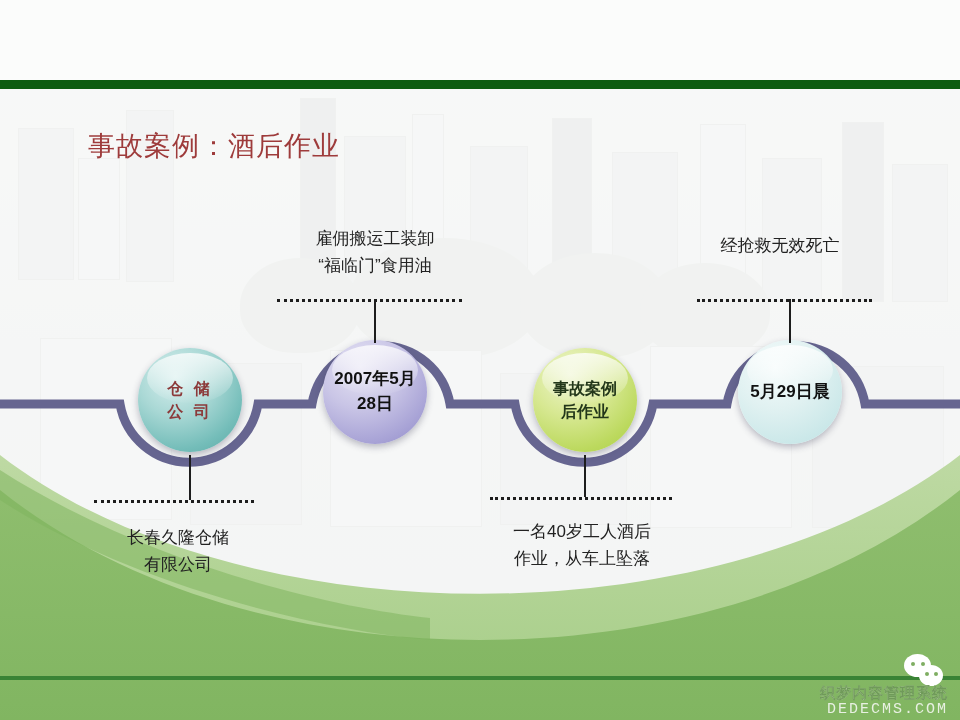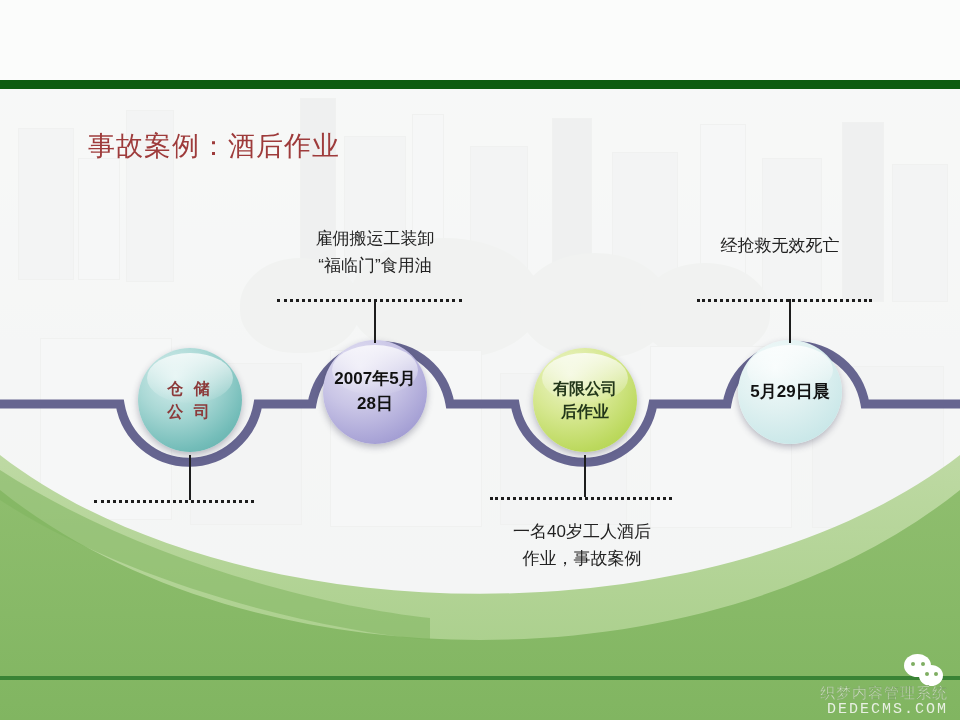--- a/index.html
+++ b/index.html
@@ -183,21 +183,21 @@
   .watermark {
     position: absolute;
     right: 12px; bottom: 2px;
     text-align: right;
     line-height: 1.15;
   }
   .watermark .w1 {
     font-size: 15px;
     color: #cfe0c0;
     letter-spacing: 1px;
-    font-weight: normal;
+    font-weight: bold;
     -webkit-text-stroke: 0.3px #6f9a59;
   }
   .watermark .w2 {
     font-size: 15px;
     color: #e8f0e2;
     letter-spacing: 2px;
     font-weight: normal;
     font-family: "Liberation Mono", "DejaVu Sans Mono", monospace;
   }
   .bottom-rule {
@@ -280,21 +280,21 @@
 
   <div class="node n1">
     <span class="cap">仓 储
 公 司</span>
   </div>
   <div class="node n2">
     <span class="cap">2007年5月
 28日</span>
   </div>
   <div class="node n3">
-    <span class="cap">有限公司
+    <span class="cap">事故案例
 后作业</span>
   </div>
   <div class="node n4">
     <span class="cap">5月29日晨</span>
   </div>
 
   <div class="leader">
     <div class="dots" style="left:277px; top:299px; width:185px;"></div>
     <div class="stem" style="left:374px; top:299px; height:44px;"></div>
   </div>
@@ -310,22 +310,24 @@
   </div>
 
   <div class="leader">
     <div class="stem" style="left:584px; top:455px; height:42px;"></div>
     <div class="dots" style="left:490px; top:497px; width:182px;"></div>
   </div>
 
   <div class="callout up-4">经抢救无效死亡</div>
   <div class="callout up-2">雇佣搬运工装卸
 “福临门”食用油</div>
+  <div class="callout dn-1">长春久隆仓储
+有限公司</div>
   <div class="callout dn-3">一名40岁工人酒后
-作业，事故案例</div>
+作业，从车上坠落</div>
 
   <div class="brand">
     <div class="wxicon">
       <div class="b1"></div>
       <div class="b2"></div>
       <div class="dot" style="left:7px;  top:8px;"></div>
       <div class="dot" style="left:17px; top:8px;"></div>
       <div class="dot" style="left:21px; top:18px;"></div>
       <div class="dot" style="left:30px; top:18px;"></div>
     </div>

